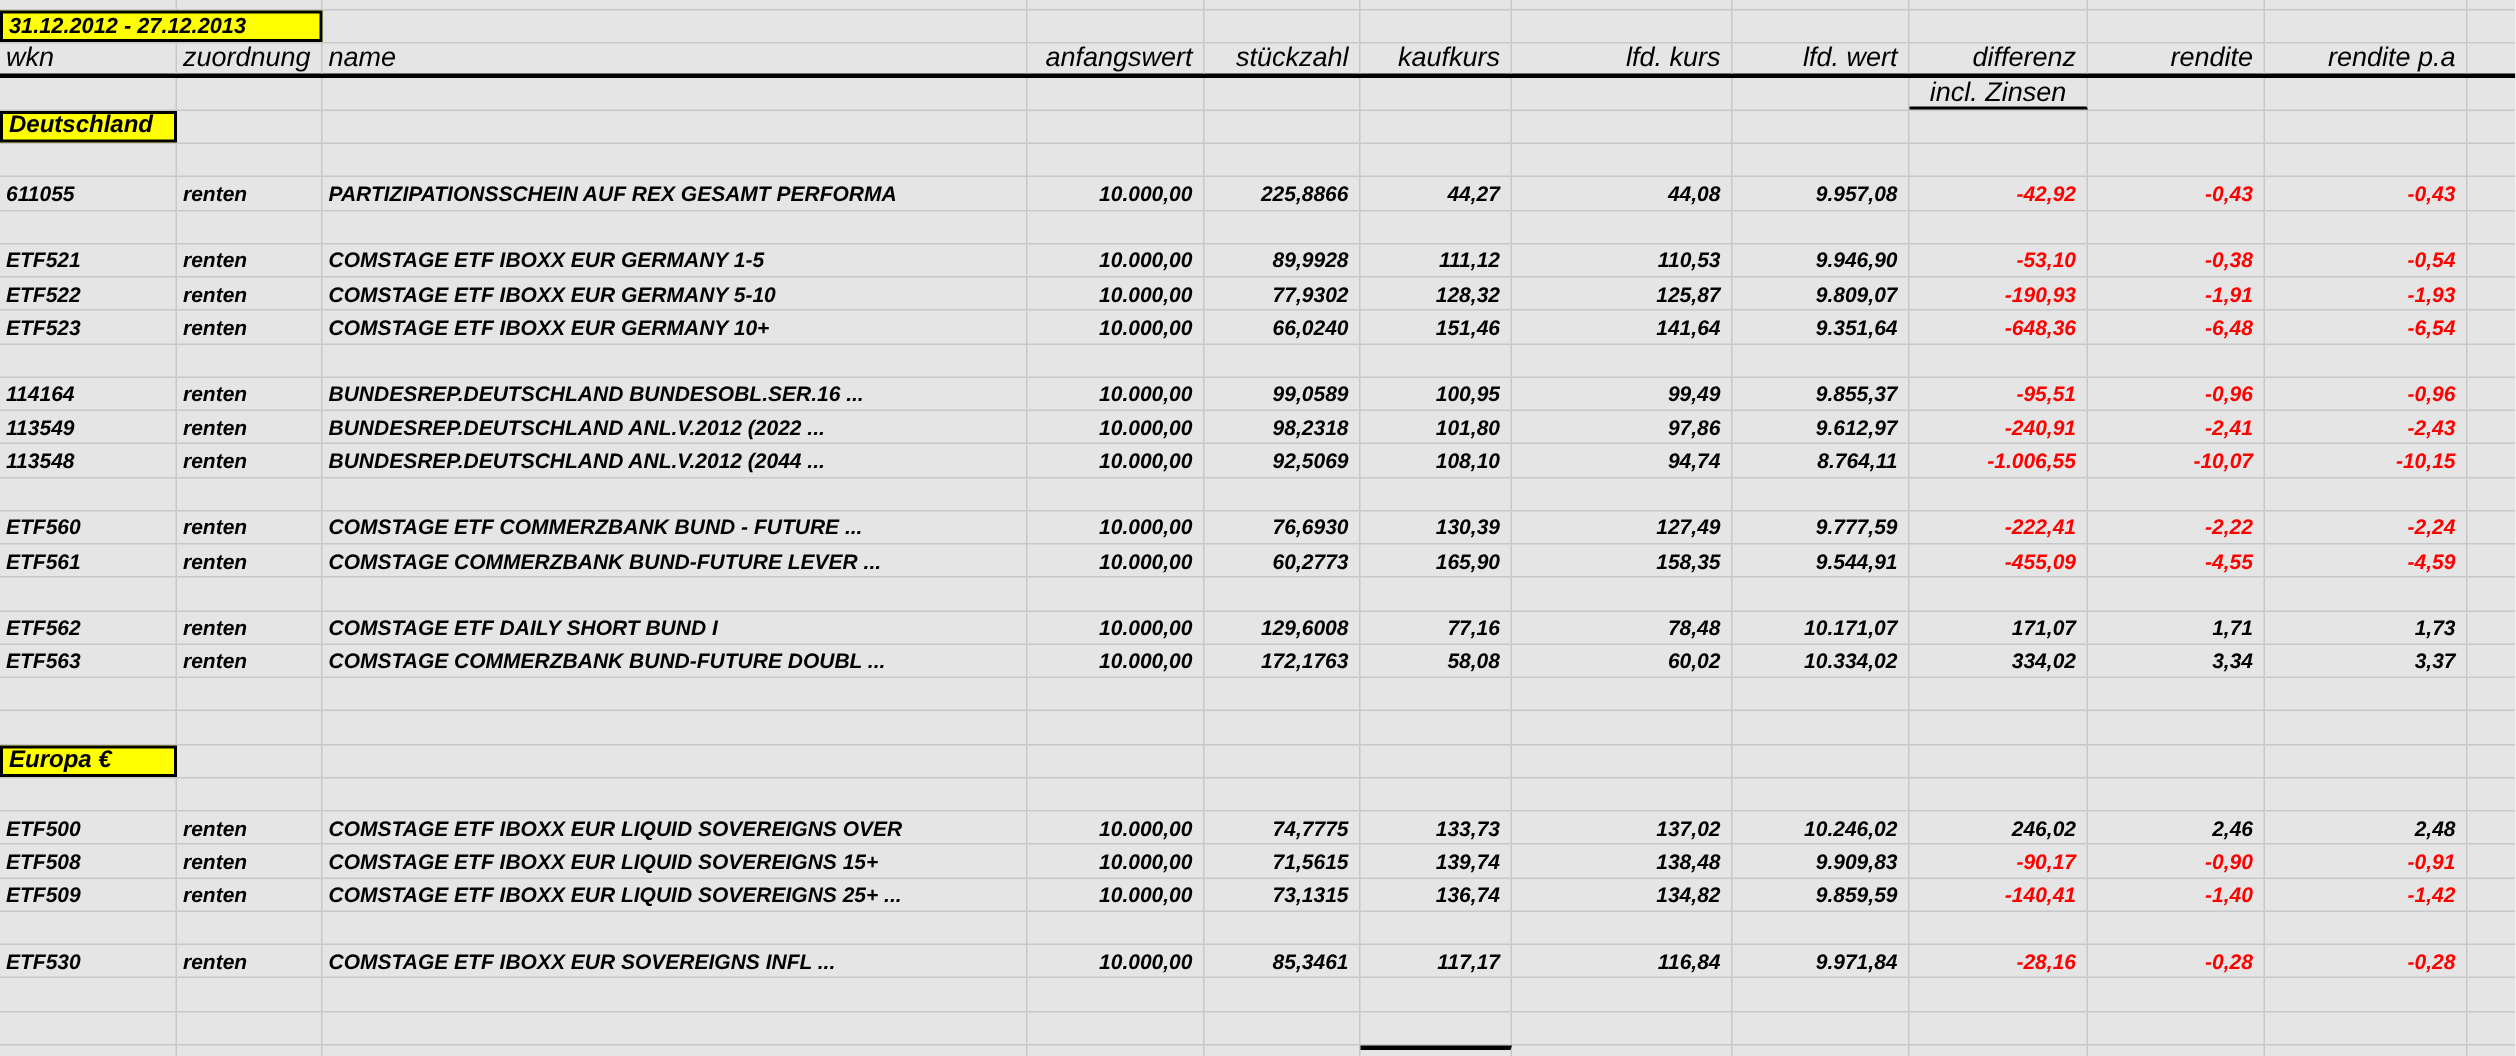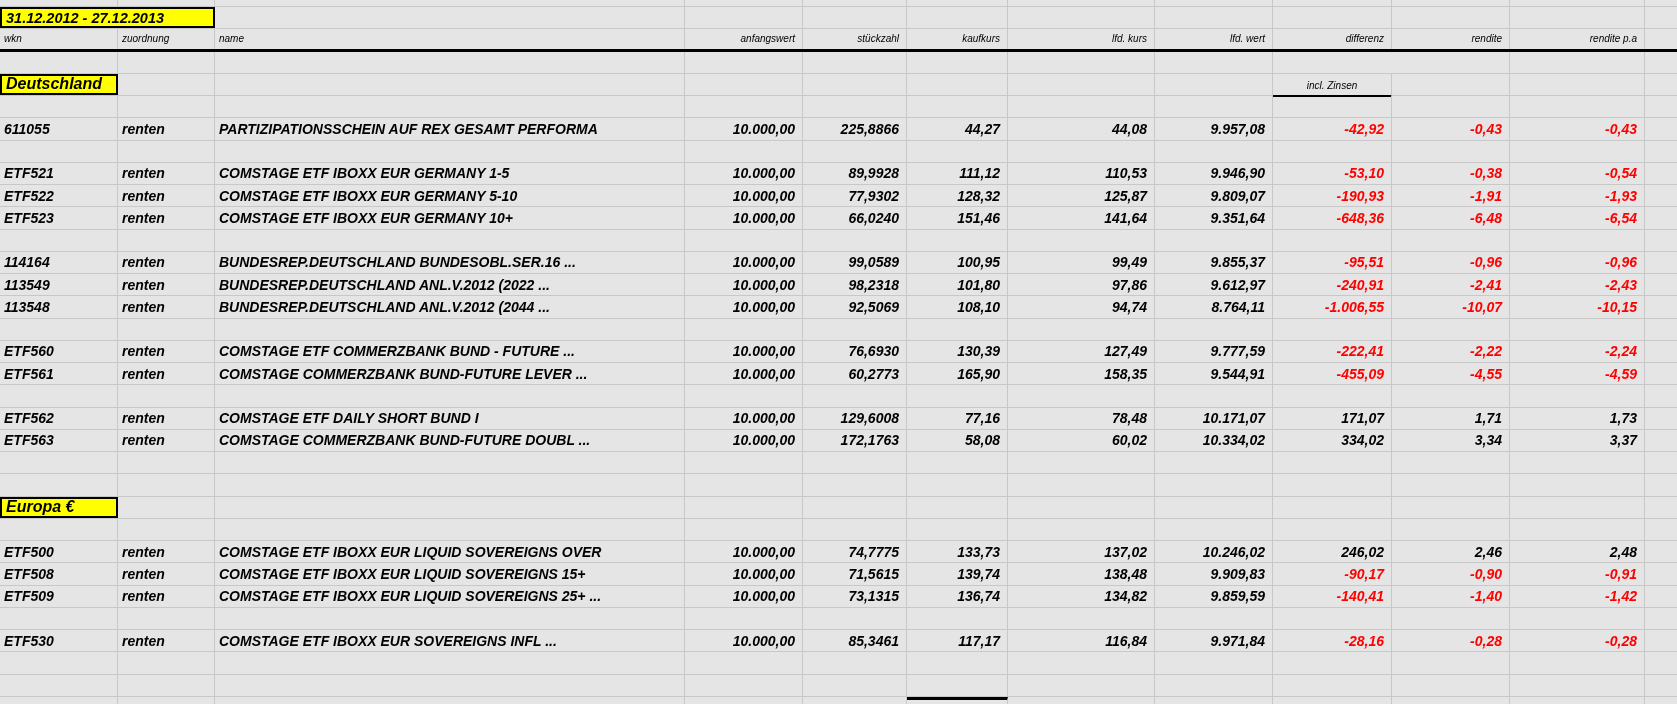--- a/index.html
+++ b/index.html
@@ -18,33 +18,33 @@
     height:100%;border-right:1px solid var(--grid);
     overflow:hidden;white-space:nowrap;display:flex;align-items:center;
   }
   .c0{width:118px}.c1{width:97px}.c2{width:470px}.c3{width:118px}
   .c4{width:104px}.c5{width:101px}.c6{width:147px}.c7{width:118px}
   .c8{width:119px}.c9{width:118px}.c10{width:135px}
   .c11{flex:1;border-right:none;}
   .txt{padding-left:4px;justify-content:flex-start;}
   .num{padding-right:7px;justify-content:flex-end;}
   .ctr{justify-content:center;}
-  .hdr{font-size:10px;font-weight:normal;}
+  .hdr{font-size:18px;font-weight:normal;}
   .data{font-size:14px;font-weight:bold;}
   .neg{color:var(--neg);text-align:right;}
   .header-row{border-bottom:3px solid var(--bdr);}
   .date-cell{
     width:215px;background:var(--hl);border:2px solid var(--bdr);
     font-size:14.5px;font-weight:bold;padding-left:4px;
   }
   .section-cell{
     background:var(--hl);border:2px solid var(--bdr);
     font-size:16px;font-weight:bold;
   }
-  .subhdr{border-bottom:2px solid var(--bdr);margin-top:24px;}
+  .subhdr{border-bottom:2px solid var(--bdr);}
   .thick-top{border-top:3px solid var(--bdr);}
 </style>
 </head>
 <body>
 
 <div class="sheet">
 
   <div class="row partial-top">
     <div class="cell c0"></div>
     <div class="cell c1"></div>

